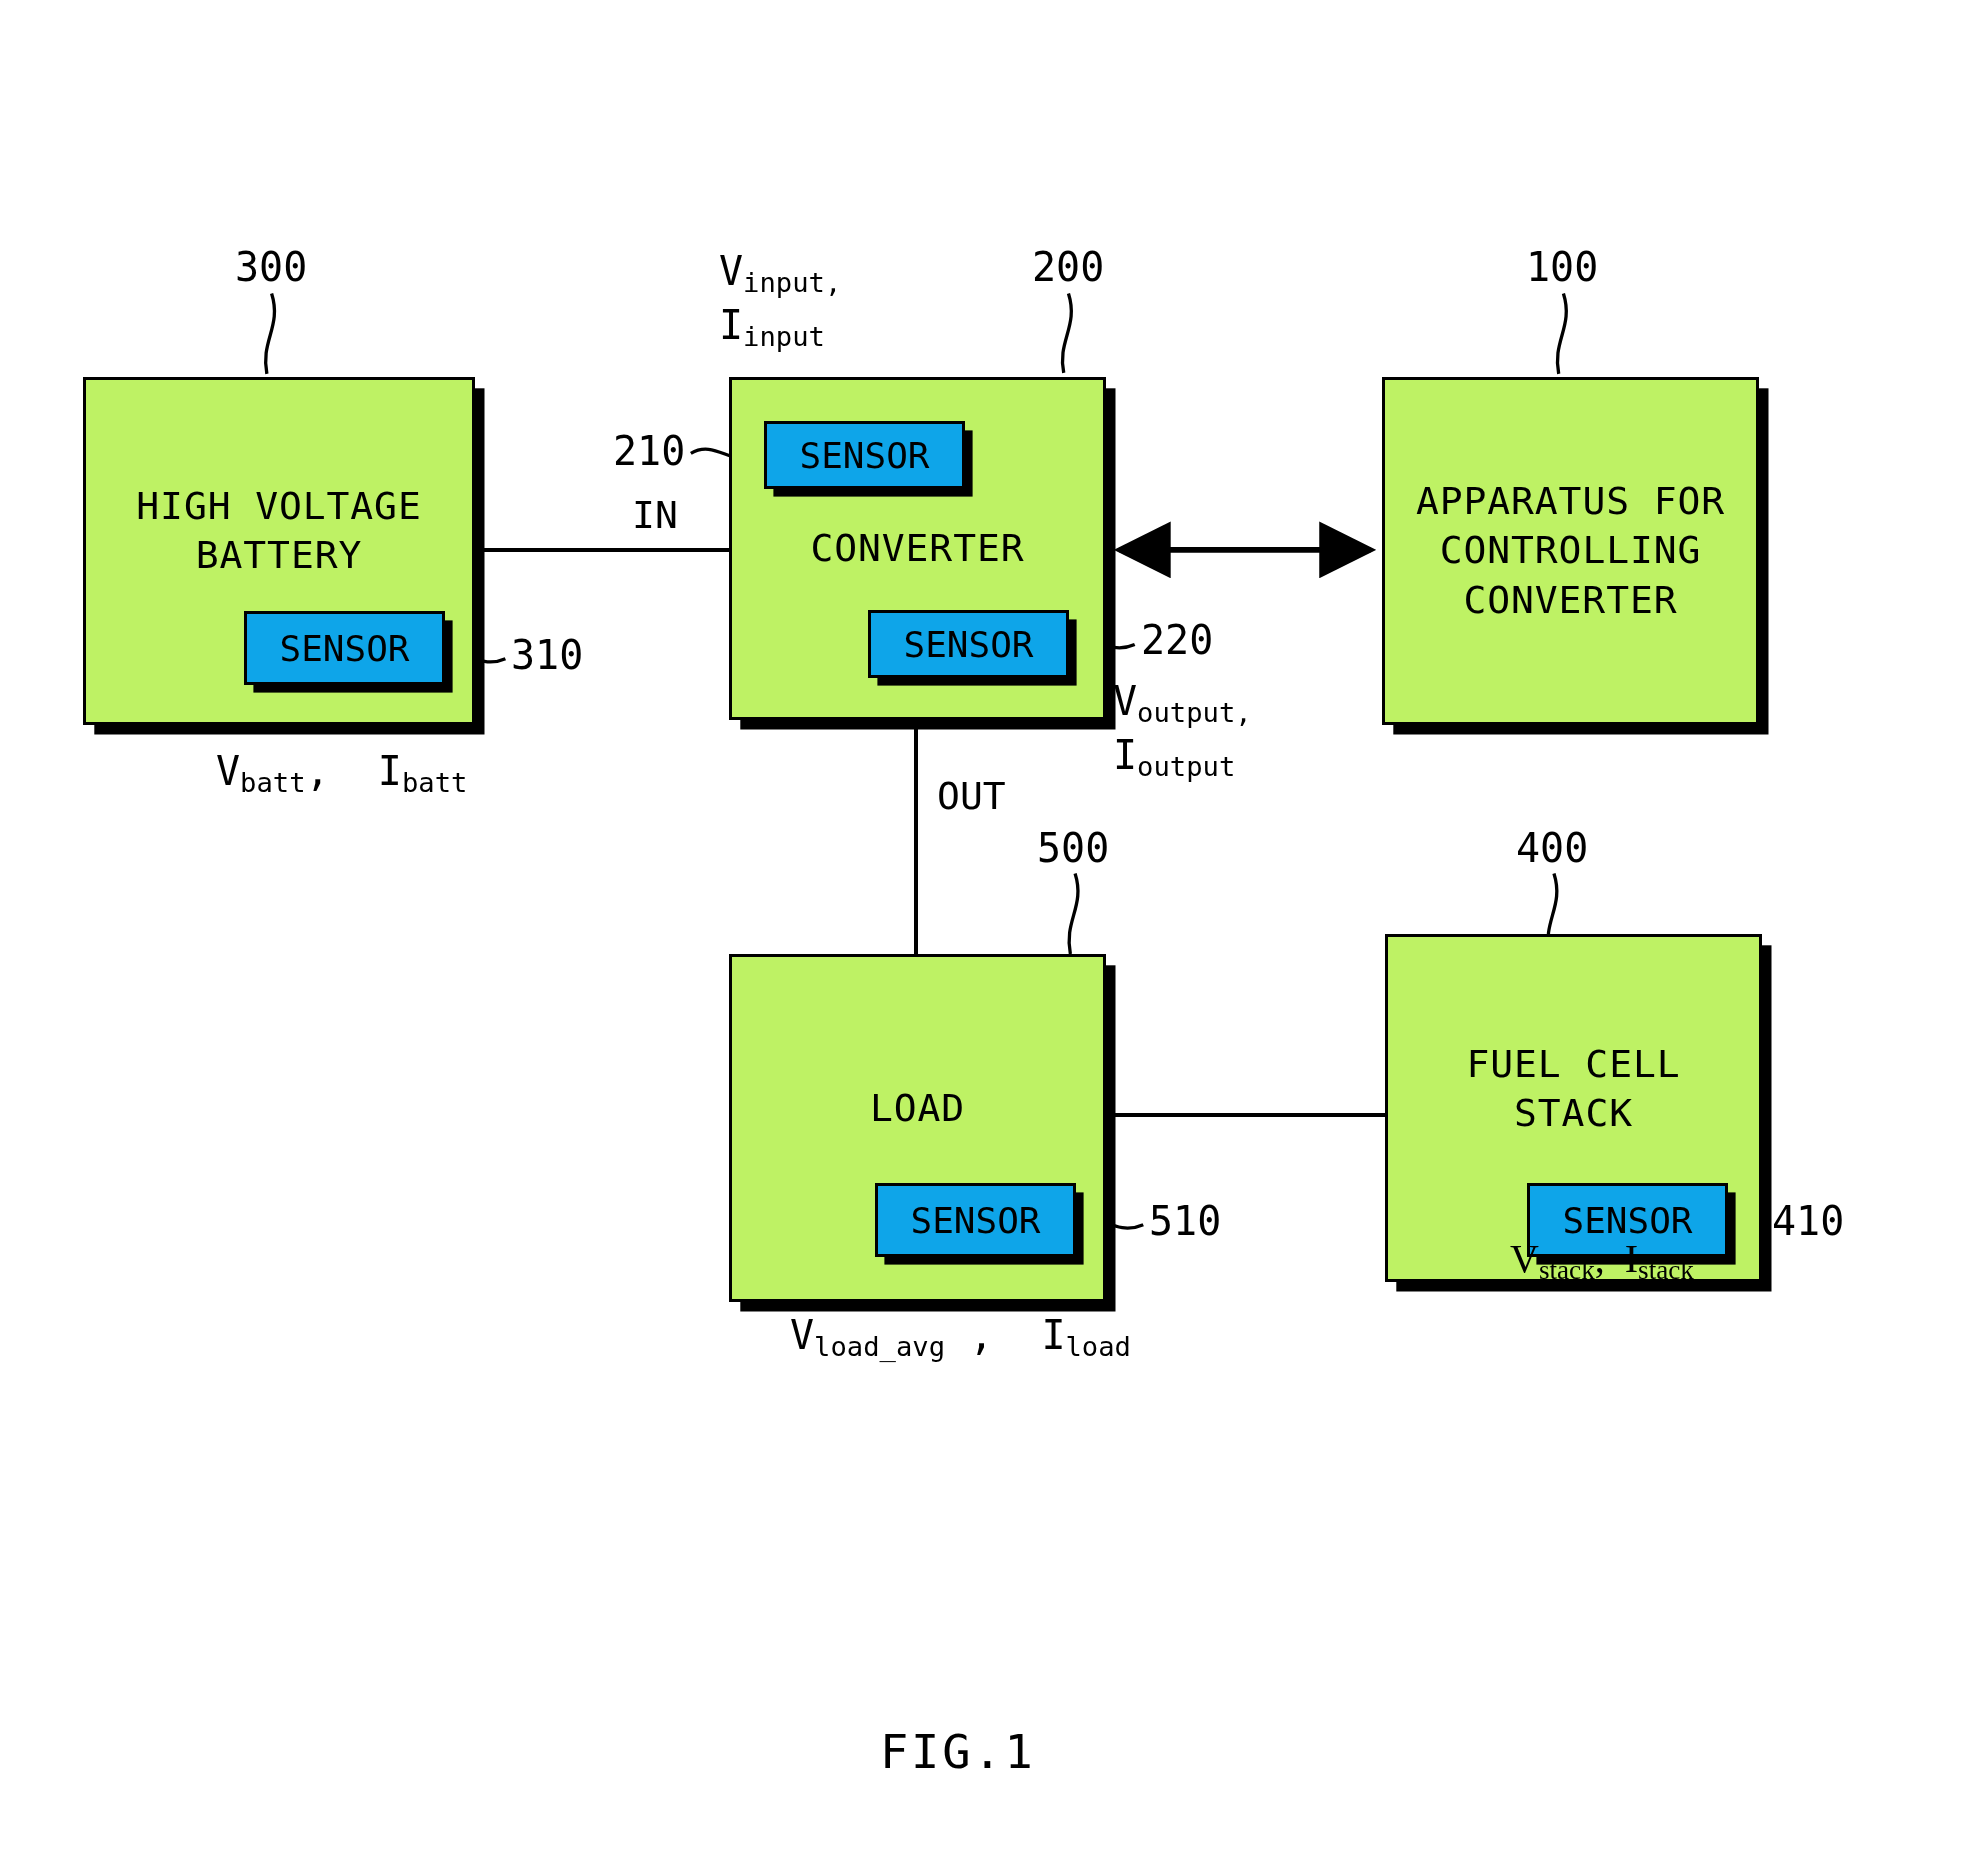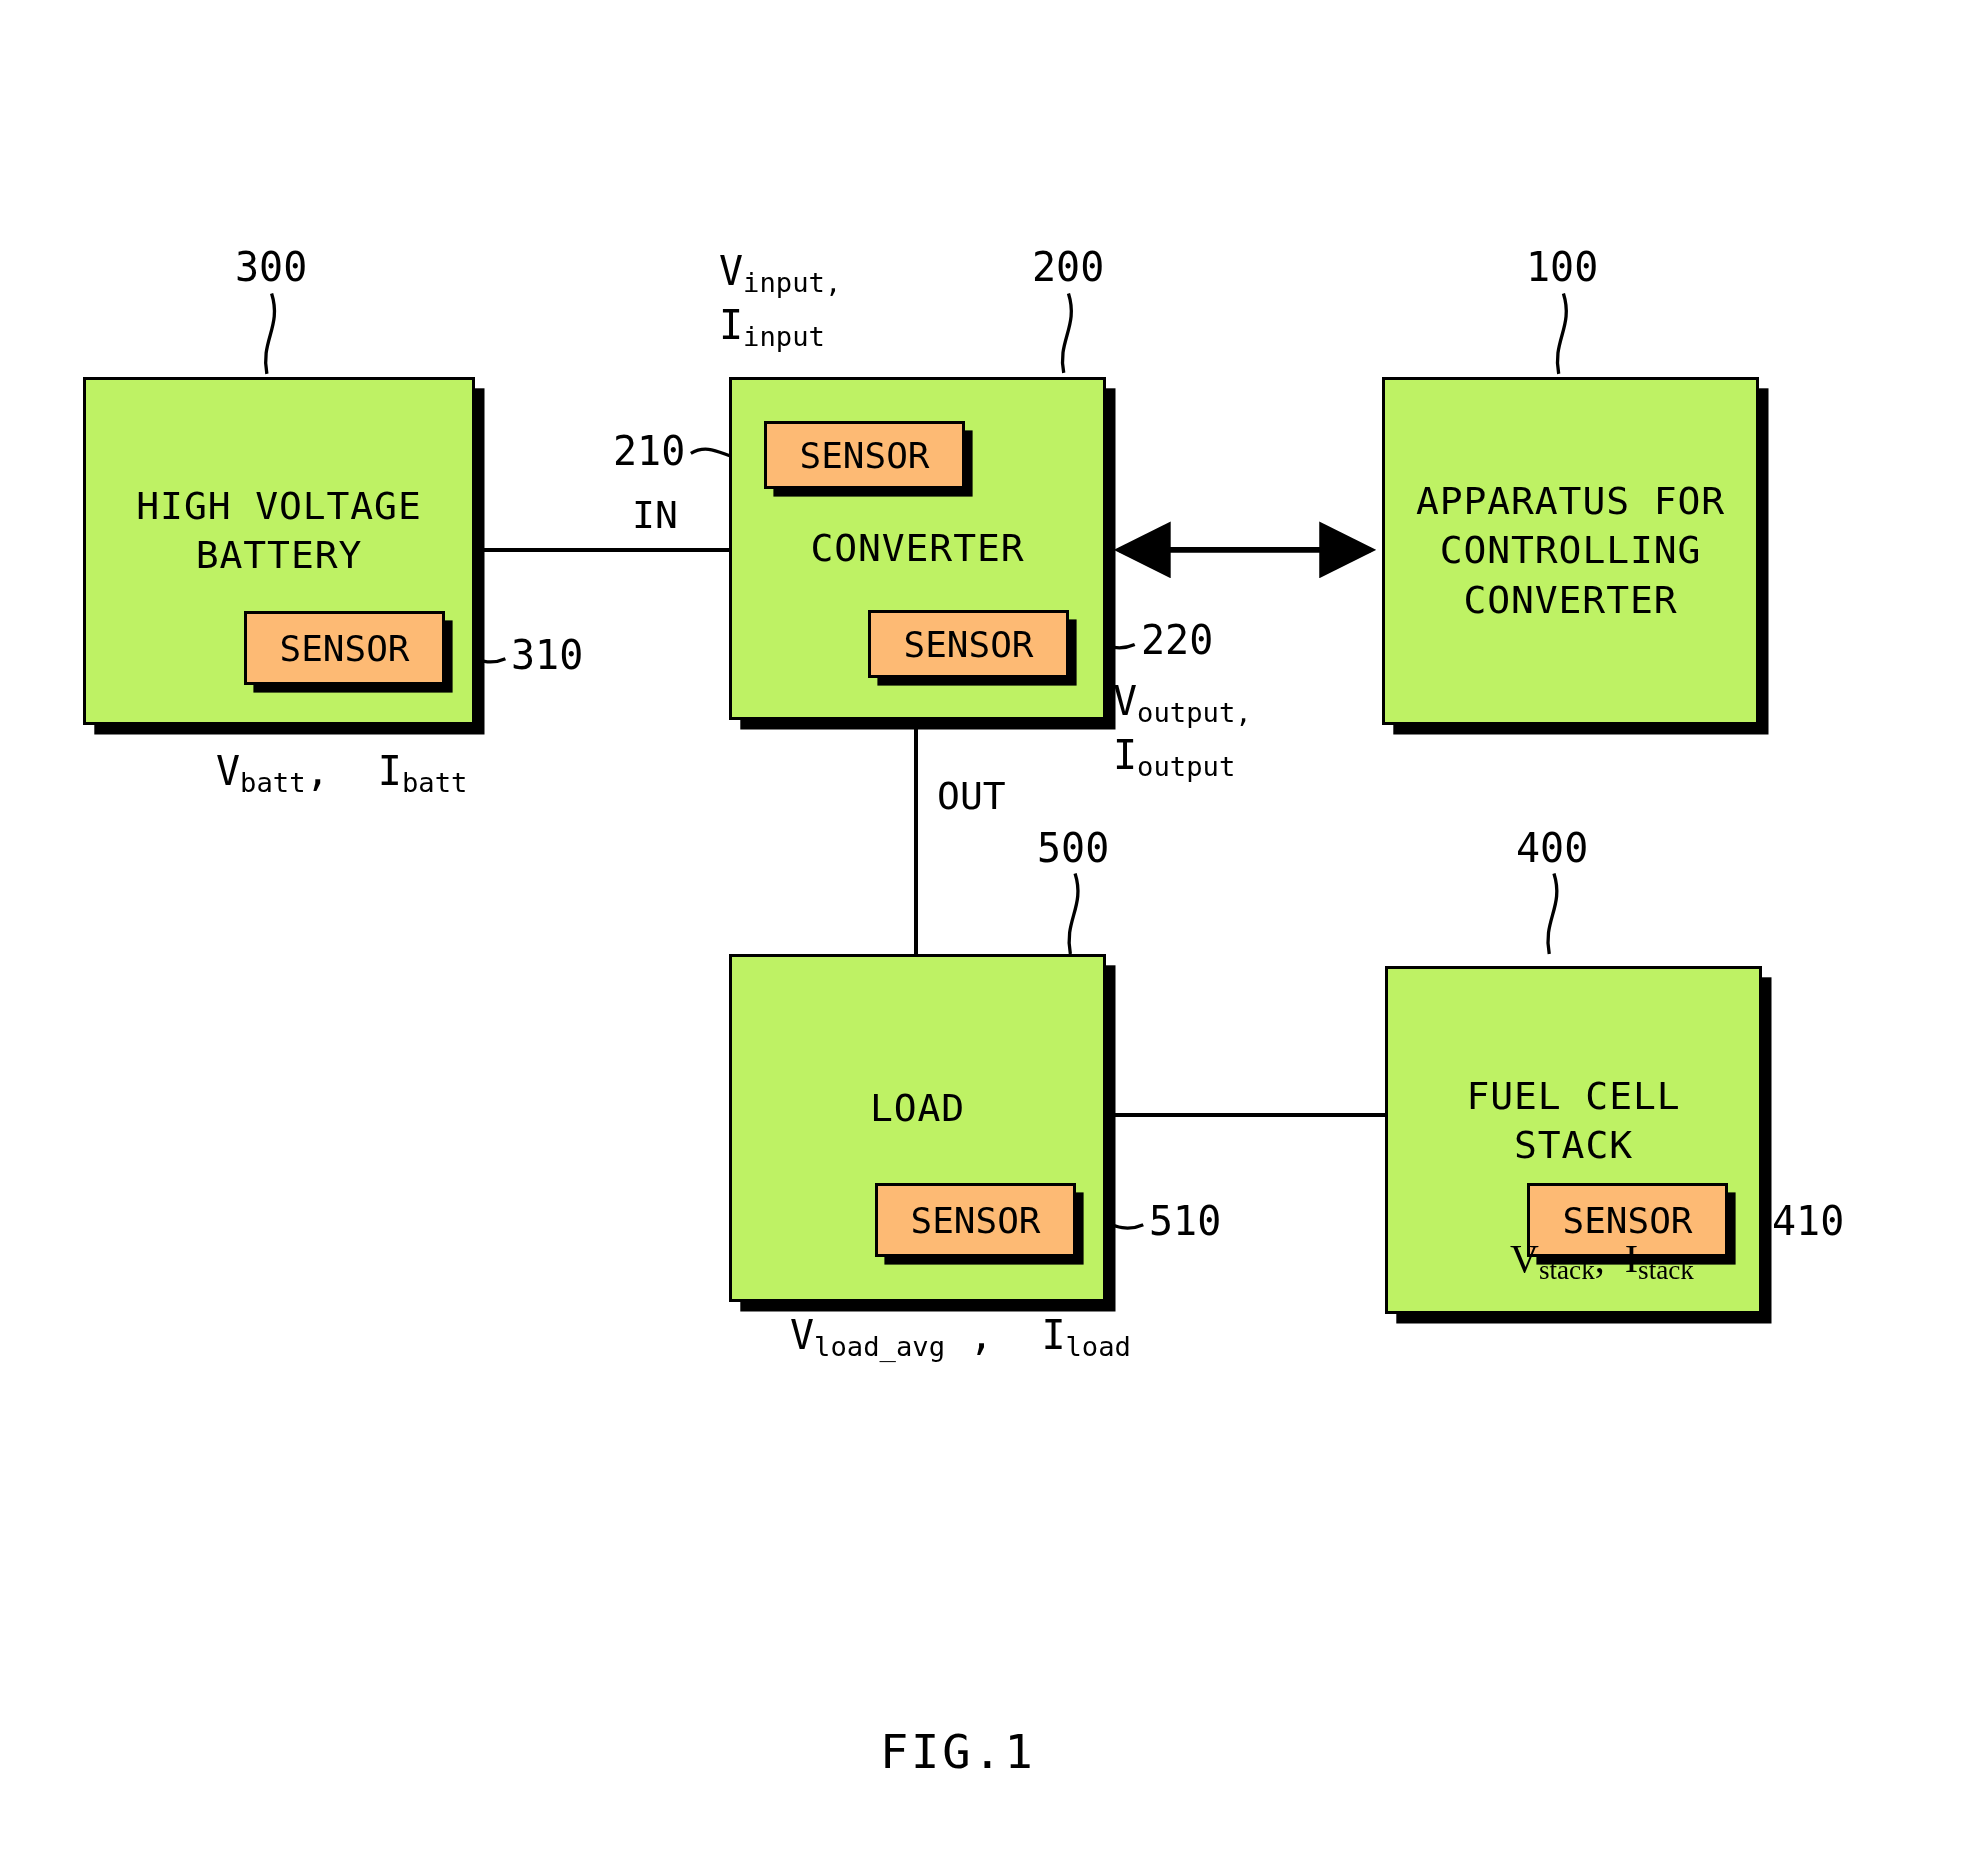--- a/index.html
+++ b/index.html
@@ -39,21 +39,21 @@
     letter-spacing: 0.9px;
     white-space: pre-line;
     color: #000;
   }
 
   
   .sensor {
     position: absolute;
     box-sizing: border-box;
     border: 3.8px solid #000;
-    background: #fdba74;
+    background: #0ea5e9;
     box-shadow: 8.5px 8.5px 0 -0.9px #000;
     display: flex;
     align-items: center;
     justify-content: center;
   }
   .sensor span {
     font-family: "DejaVu Sans Mono", "Liberation Mono", monospace;
     font-size: 36px;
     letter-spacing: 0px;
     color: #000;
@@ -209,21 +209,21 @@
   </div>
   <div class="sensor" style="left:875px; top:1183px; width:201px; height:74px;">
     <span>SENSOR</span>
   </div>
   <div class="refnum" style="left:1037px; top:825px;">500</div>
   <div class="refnum" style="left:1149px; top:1198px;">510</div>
   <div class="meas" style="left:774px; top:1308px;margin-left:16px;">
     <span>V</span><sub>load_avg</sub><span>&nbsp;, </span>&nbsp;<span>I</span><sub>load</sub>
   </div>
 
-  <div class="block" style="left:1385px; top:966px; width:377px; height:348px;">
+  <div class="block" style="left:1385px; top:934px; width:377px; height:348px;">
     <div class="block-label" style="margin-top:-38px;">FUEL CELL
 STACK</div>
   </div>
   <div class="sensor" style="left:1527px; top:1183px; width:201px; height:74px;">
     <span>SENSOR</span>
   </div>
   <div class="refnum" style="left:1516px; top:825px;">400</div>
   <div class="refnum" style="left:1772px; top:1198px;">410</div>
   <div class="meas" style="left:1510px; top:1232px;font-family:Liberation Serif, serif;">
     <span>V</span><sub>stack</sub><span>, </span>&nbsp;<span>I</span><sub>stack</sub>

